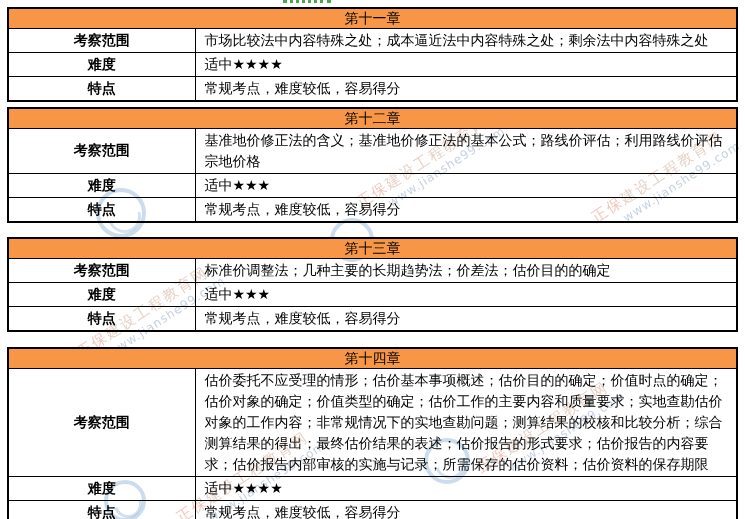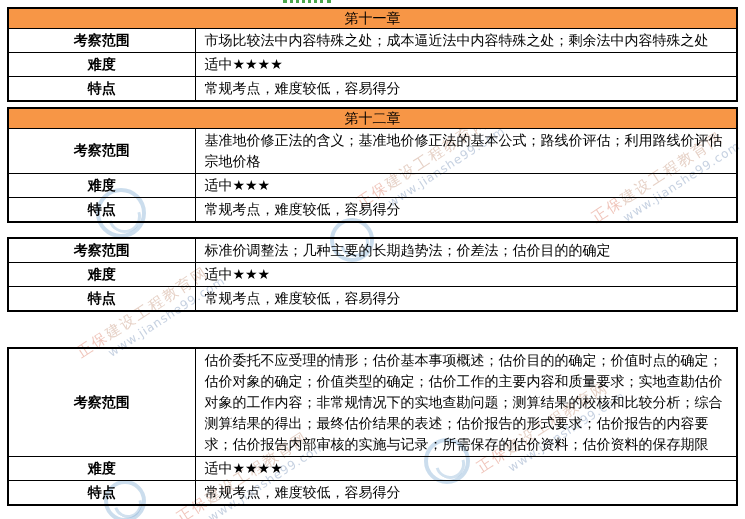--- a/index.html
+++ b/index.html
@@ -134,20 +134,23 @@
     </tr>
   </tbody>
 </table>
 
 <table class="tbl t3">
   <colgroup>
       <col class="c1">
       <col>
     </colgroup>
   <tbody>
+    <tr>
+      <td colspan="2" class="hdr">第十三章</td>
+    </tr>
     <tr class="sline">
       <td class="lbl">考察范围</td>
       <td class="val">标准价调整法；几种主要的长期趋势法；价差法；估价目的的确定</td>
     </tr>
     <tr class="sline">
       <td class="lbl">难度</td>
       <td class="val">适中★★★</td>
     </tr>
     <tr class="sline">
       <td class="lbl">特点</td>
@@ -156,20 +159,23 @@
   </tbody>
 </table>
 
 <table class="tbl t4">
   <colgroup>
       <col class="c1">
       <col>
     </colgroup>
   <tbody>
     <tr>
+      <td colspan="2" class="hdr">第十四章</td>
+    </tr>
+    <tr>
       <td class="lbl">考察范围</td>
       <td class="val">估价委托不应受理的情形；估价基本事项概述；估价目的的确定；价值时点的确定；估价对象的确定；价值类型的确定；估价工作的主要内容和质量要求；实地查勘估价对象的工作内容；非常规情况下的实地查勘问题；测算结果的校核和比较分析；综合测算结果的得出；最终估价结果的表述；估价报告的形式要求；估价报告的内容要求；估价报告内部审核的实施与记录；所需保存的估价资料；估价资料的保存期限</td>
     </tr>
     <tr class="sline">
       <td class="lbl">难度</td>
       <td class="val">适中★★★★</td>
     </tr>
     <tr class="sline">
       <td class="lbl">特点</td>
       <td class="val">常规考点，难度较低，容易得分</td>

